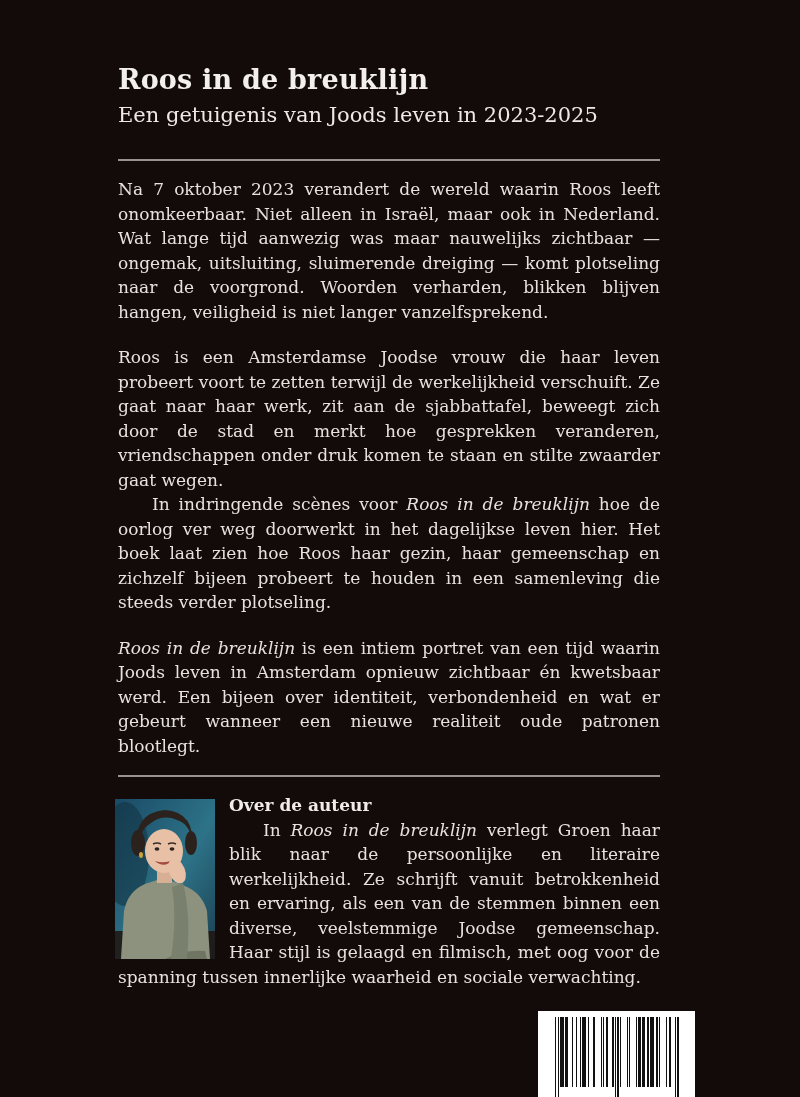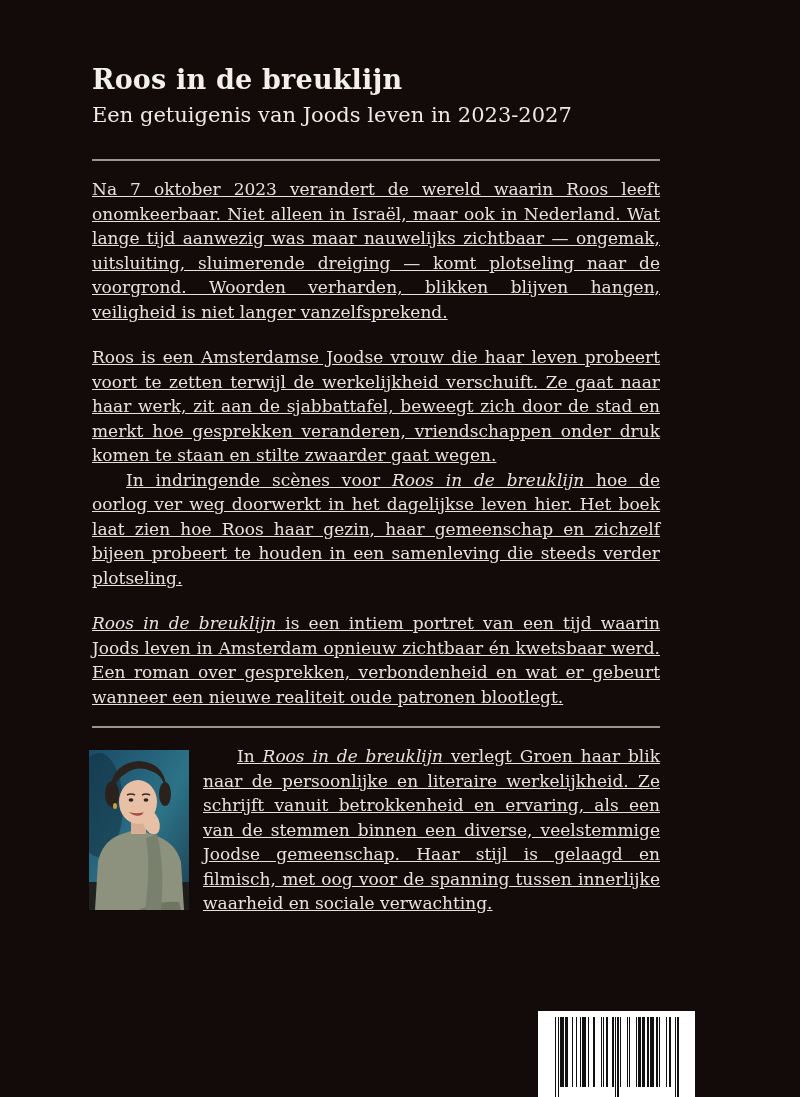--- a/index.html
+++ b/index.html
@@ -4,40 +4,40 @@
 <style>
   html, body { margin: 0; padding: 0; }
   body {
     width: 800px; height: 1097px;
     background: #120b09;
     font-family: "DejaVu Serif", "Liberation Serif", serif;
     color: #e7e2de;
     overflow: hidden;
   }
   .page { position: relative; width: 800px; height: 1097px; background: #120b09; }
-  .content { margin: 0 140px 0 92px; }
+  .content { margin: 0 140px 0 118px; }
 
   .title {
     margin: 62px 0 0 0;
     font-size: 27px; font-weight: bold; color: #f3efeb;
     line-height: 36px; letter-spacing: 0.2px;
   }
   .subtitle {
     margin-top: 3px;
     font-size: 21px; color: #eee9e5; line-height: 28px;
   }
   .rule {
     height: 2px; background: #9c938f; border: none;
     margin: 30px 0 0 0; width: 100%;
   }
   .rule.bottom { margin-top: 17px; }
 
   p.body {
     font-size: 17px; line-height: 24.5px;
-    text-align: justify; margin: 0; color: #e7e2de; text-decoration: underline;
+    text-align: justify; margin: 0; color: #e7e2de;
   }
   p.gap   { margin-top: 21px; }
   p.gap1  { margin-top: 16px; }
   .indent { text-indent: 34px; }
   i { font-style: italic; }
 
   .author { margin-top: 16px; }
   .author::after { content: ""; display: block; clear: both; }
   .photo {
     float: left; width: 100px; height: 160px;
@@ -60,31 +60,31 @@
     font-size: 13px; fill: #111111;
   }
 </style>
 </head>
 <body>
 
 <div class="page">
   <div class="content">
 
     <h1 class="title">Roos in de breuklijn</h1>
-    <div class="subtitle">Een getuigenis van Joods leven in 2023-2027</div>
+    <div class="subtitle">Een getuigenis van Joods leven in 2023-2025</div>
 
     <div class="rule"></div>
 
     <p class="body gap1">Na 7 oktober 2023 verandert de wereld waarin Roos leeft onomkeerbaar. Niet alleen in Israël, maar ook in Nederland. Wat lange tijd aanwezig was maar nauwelijks zichtbaar — ongemak, uitsluiting, sluimerende dreiging — komt plotseling naar de voorgrond. Woorden verharden, blikken blijven hangen, veiligheid is niet langer vanzelfsprekend.</p>
 
     <p class="body gap">Roos is een Amsterdamse Joodse vrouw die haar leven probeert voort te zetten terwijl de werkelijkheid verschuift. Ze gaat naar haar werk, zit aan de sjabbattafel, beweegt zich door de stad en merkt hoe gesprekken veranderen, vriendschappen onder druk komen te staan en stilte zwaarder gaat wegen.</p>
 
     <p class="body indent"><span>In indringende scènes voor </span><i>Roos in de breuklijn</i><span> hoe de oorlog ver weg doorwerkt in het dagelijkse leven hier. Het boek laat zien hoe Roos haar gezin, haar gemeenschap en zichzelf bijeen probeert te houden in een samenleving die steeds verder plotseling.</span></p>
 
-    <p class="body gap"><i>Roos in de breuklijn</i><span> is een intiem portret van een tijd waarin Joods leven in Amsterdam opnieuw zichtbaar én kwetsbaar werd. Een roman over gesprekken, verbondenheid en wat er gebeurt wanneer een nieuwe realiteit oude patronen blootlegt.</span></p>
+    <p class="body gap"><i>Roos in de breuklijn</i><span> is een intiem portret van een tijd waarin Joods leven in Amsterdam opnieuw zichtbaar én kwetsbaar werd. Een bijeen over identiteit, verbondenheid en wat er gebeurt wanneer een nieuwe realiteit oude patronen blootlegt.</span></p>
 
     <div class="rule bottom"></div>
 
     <div class="author">
       <div class="photo">
         <svg viewBox="0 0 100 160" width="100" height="160" xmlns="http://www.w3.org/2000/svg">
           <defs>
             <linearGradient id="bgTeal" x1="0" y1="0" x2="1" y2="1">
               <stop offset="0" stop-color="#1a4a66"></stop>
               <stop offset="0.55" stop-color="#2d7388"></stop>
@@ -105,20 +105,21 @@
           <ellipse cx="57" cy="50" rx="2.4" ry="1.7" fill="#2c2420"></ellipse>
           <path d="M38,45 Q42,43 46,45" stroke="#3a2c25" stroke-width="1.4" fill="none"></path>
           <path d="M53,45 Q57,43 61,45" stroke="#3a2c25" stroke-width="1.4" fill="none"></path>
           <path d="M40,62 Q49,70 58,61 Q49,65 40,62 Z" fill="#a34a42"></path>
           <path d="M56,160 L72,160 Q76,115 68,84 L57,88 Q62,118 56,160 Z" fill="#79806d"></path>
           <ellipse cx="62" cy="72" rx="8" ry="13" fill="#e7c0a6" transform="rotate(-22 62 72)"></ellipse>
           <ellipse cx="26" cy="56" rx="2" ry="3" fill="#caa23a"></ellipse>
         </svg>
       </div>
 
+      <div class="author-heading">Over de auteur</div>
 
 
       <p class="body indent"><span>In </span><i>Roos in de breuklijn</i><span> verlegt Groen haar blik naar de persoonlijke en literaire werkelijkheid. Ze schrijft vanuit betrokkenheid en ervaring, als een van de stemmen binnen een diverse, veelstemmige Joodse gemeenschap. Haar stijl is gelaagd en filmisch, met oog voor de spanning tussen innerlijke waarheid en sociale verwachting.</span></p>
     </div>
 
   </div>
 
   <div class="barcode">
     <svg viewBox="0 0 157 100" xmlns="http://www.w3.org/2000/svg" shape-rendering="crispEdges">
       <g id="barcode-bars">

